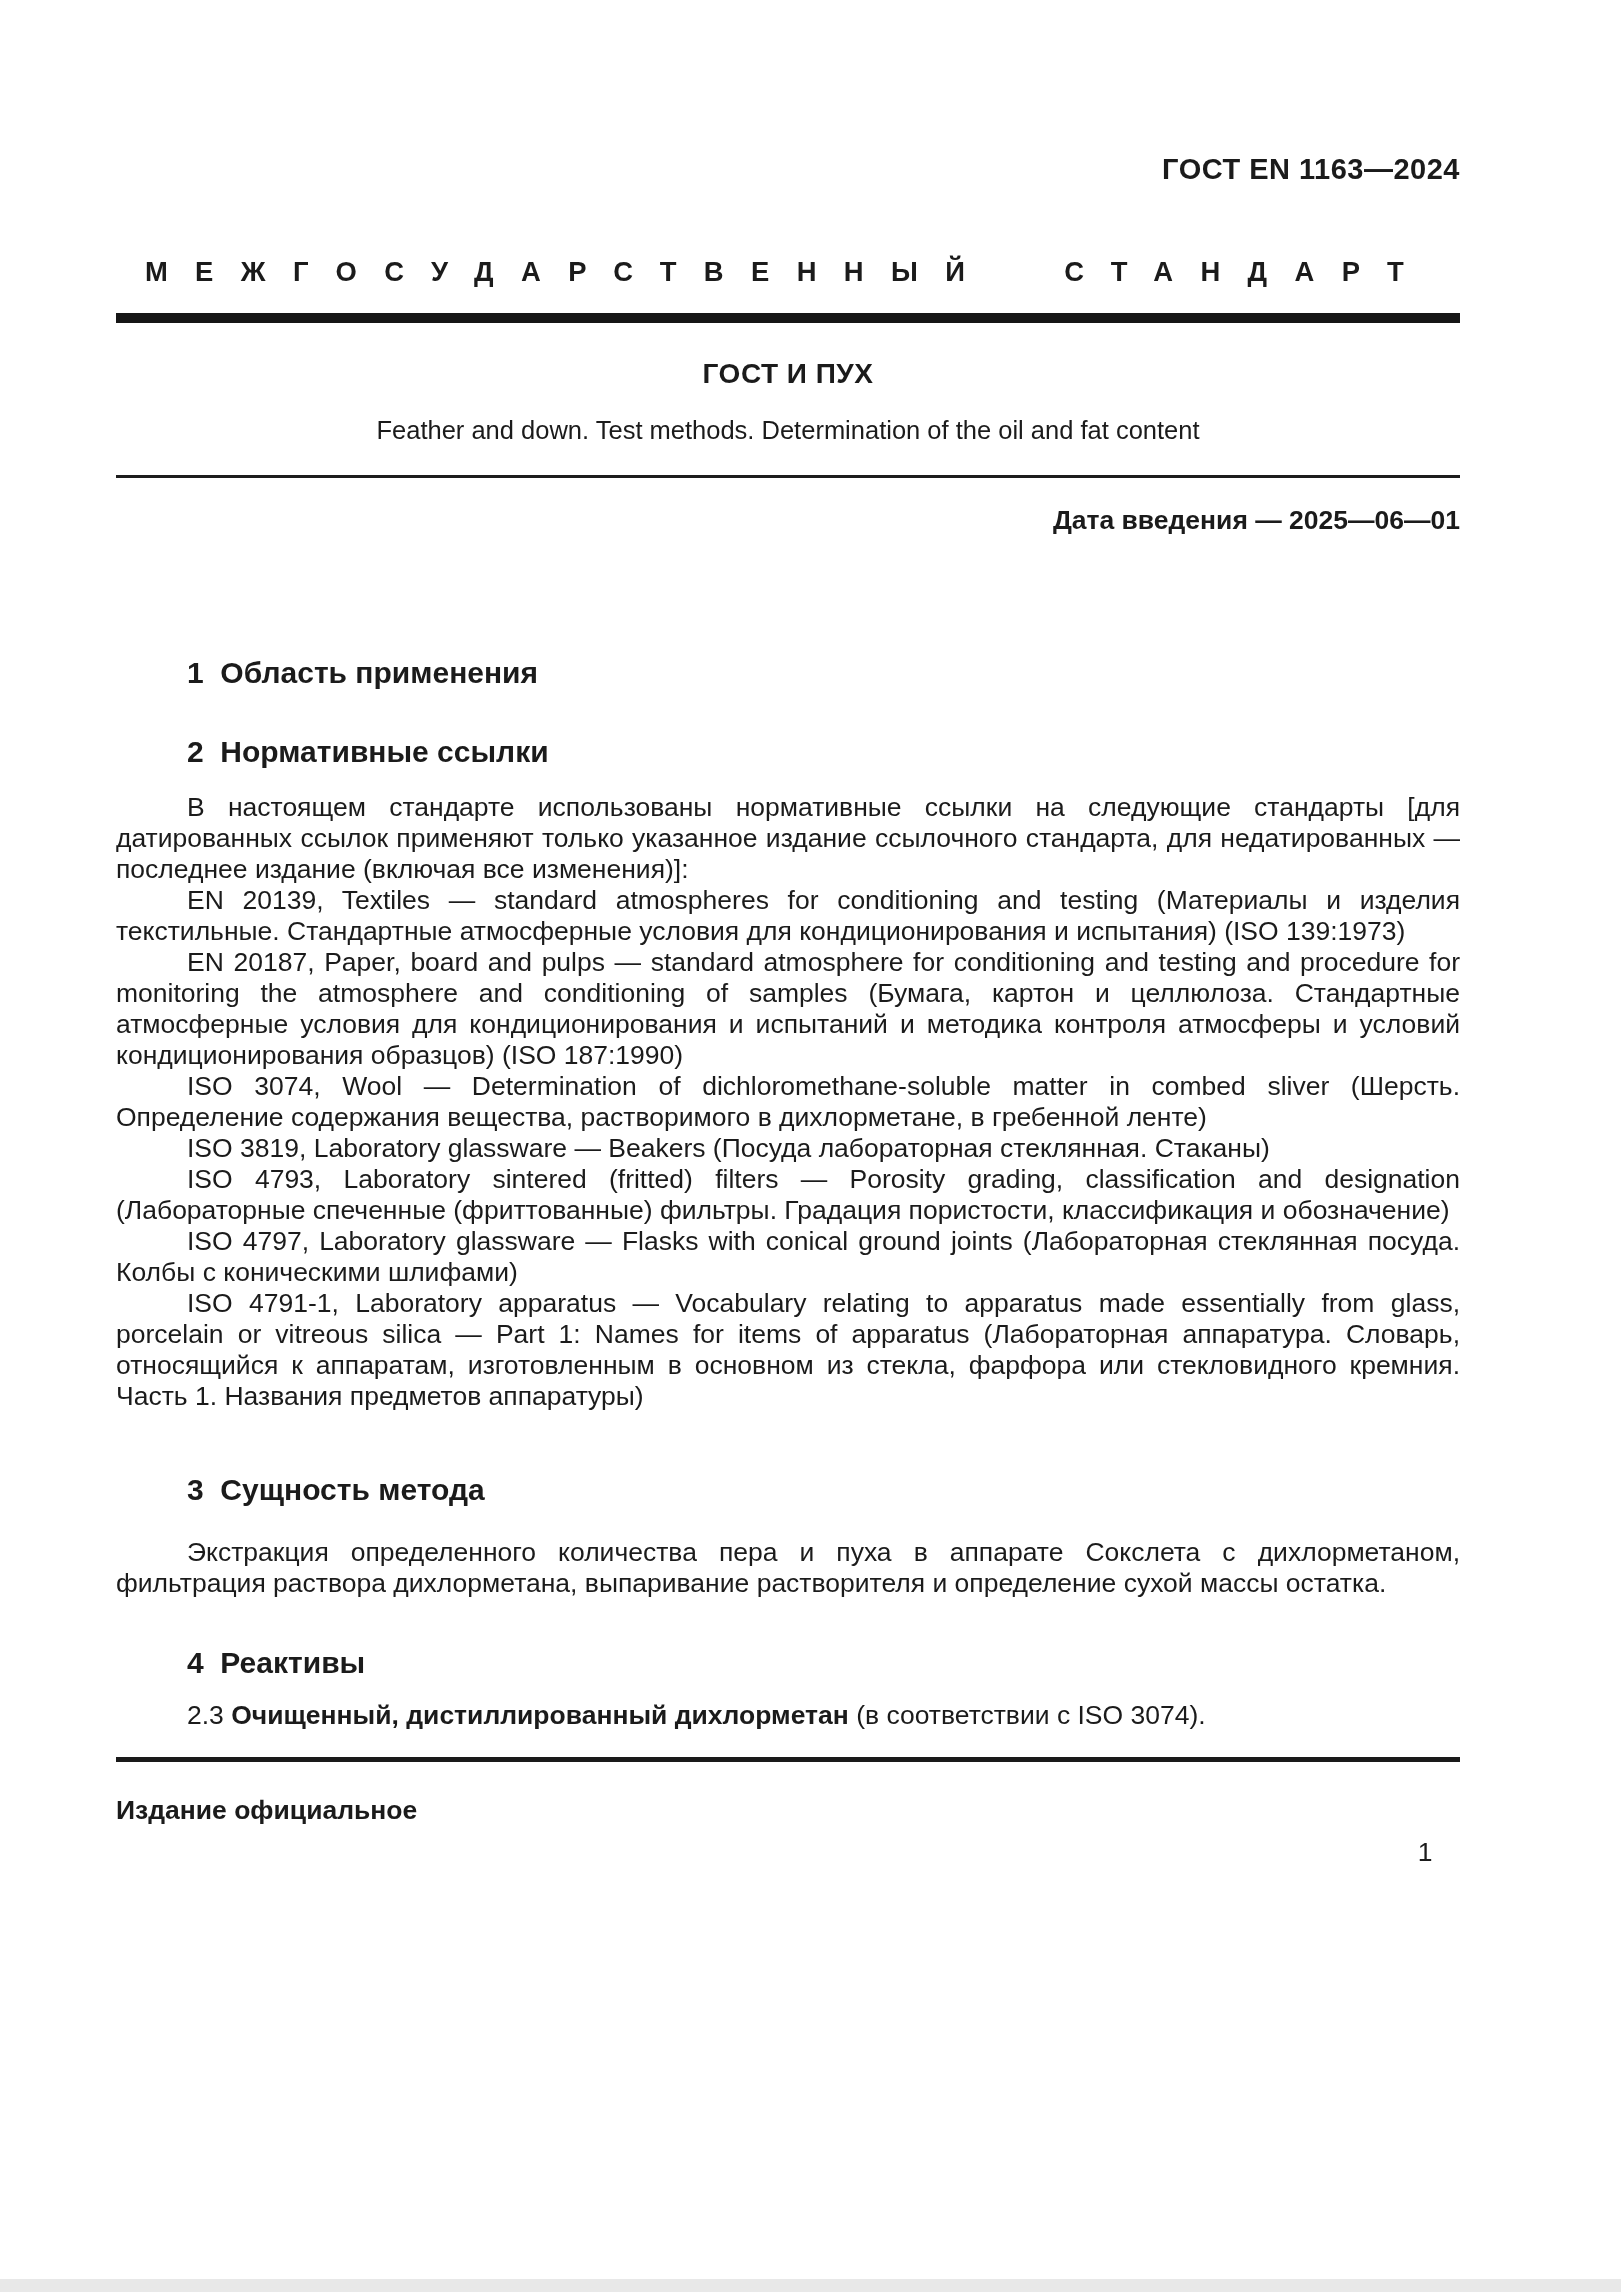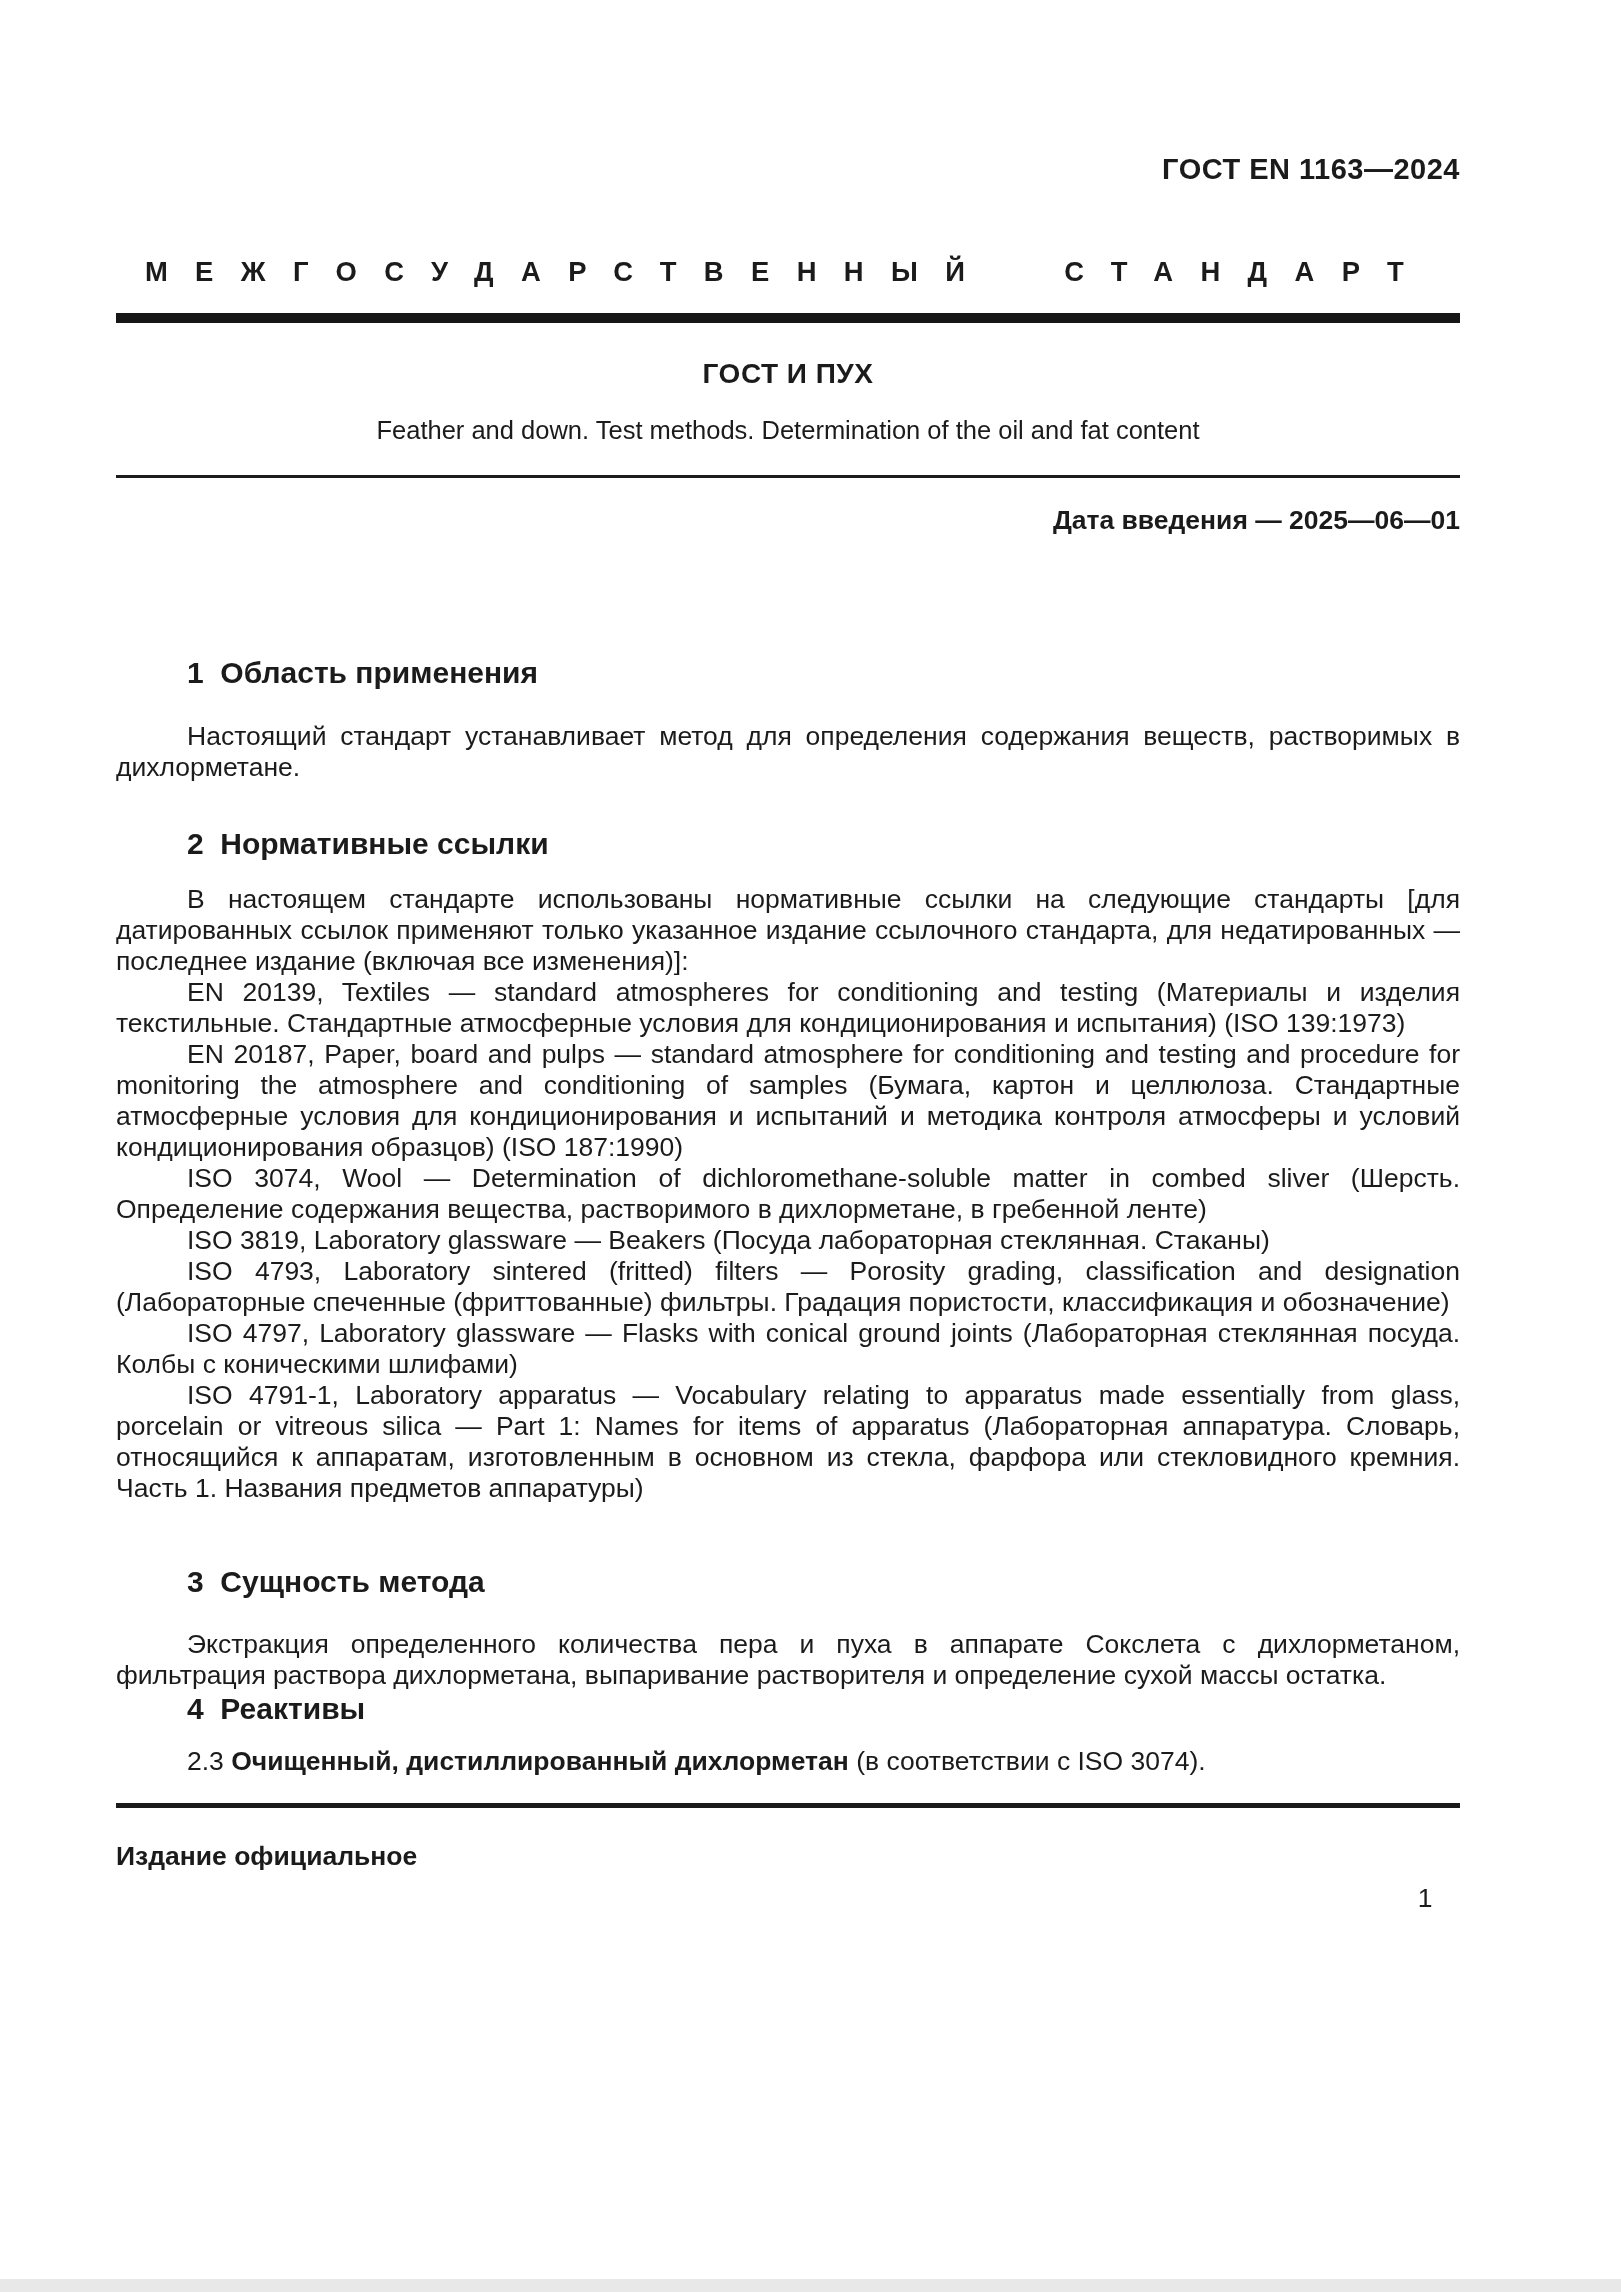--- a/index.html
+++ b/index.html
@@ -80,21 +80,21 @@
   .sec-heading {
     font-size: 30px;
     font-weight: bold;
     line-height: 36px;
     padding-left: 71px;
     white-space: pre-wrap;
   }
   .h1-margin { margin-top: 119px; }
   .h2-margin { margin-top: 43px; }
   .h3-margin { margin-top: 60px; }
-  .h4-margin { }
+  .h4-margin { margin-top: 46px; }
   .body-par {
     font-size: 26.5px;
     line-height: 31px;
     text-align: justify;
     text-indent: 71px;
   }
   .par-gap-lg { margin-top: 30px; }
   .par-gap-md { margin-top: 21.6px; }
   .par-gap-sm { margin-top: 19.6px; }
   .par-gap-3  { margin-top: 29px; }
@@ -131,21 +131,20 @@
 
     <div class="title-ru">ГОСТ И ПУХ</div>
     <div class="title-en">Feather and down. Test methods. Determination of the oil and fat content</div>
     <div class="rule-thin"></div>
 
     <div class="date-block">
       <div>Дата введения — 2025—06—01</div>
     </div>
 
     <div class="sec-heading h1-margin">1  Область применения</div>
-    <p class="body-par par-gap-lg">Настоящий стандарт устанавливает метод для определения содержания веществ, растворимых в дихлорметане.</p>
 
     <div class="sec-heading h2-margin">2  Нормативные ссылки</div>
     <p class="body-par par-gap-md">В настоящем стандарте использованы нормативные ссылки на следующие стандарты [для датированных ссылок применяют только указанное издание ссылочного стандарта, для недатированных — последнее издание (включая все изменения)]:</p>
     <p class="body-par">EN 20139, Textiles — standard atmospheres for conditioning and testing (Материалы и изделия текстильные. Стандартные атмосферные условия для кондиционирования и испытания) (ISO 139:1973)</p>
     <p class="body-par">EN 20187, Paper, board and pulps — standard atmosphere for conditioning and testing and procedure for monitoring the atmosphere and conditioning of samples (Бумага, картон и целлюлоза. Стандартные атмосферные условия для кондиционирования и испытаний и методика контроля атмосферы и условий кондиционирования образцов) (ISO 187:1990)</p>
     <p class="body-par">ISO 3074, Wool — Determination of dichloromethane-soluble matter in combed sliver (Шерсть. Определение содержания вещества, растворимого в дихлорметане, в гребенной ленте)</p>
     <p class="body-par">ISO 3819, Laboratory glassware — Beakers (Посуда лабораторная стеклянная. Стаканы)</p>
     <p class="body-par">ISO 4793, Laboratory sintered (fritted) filters — Porosity grading, classification and designation (Лабораторные спеченные (фриттованные) фильтры. Градация пористости, классификация и обозначение)</p>
     <p class="body-par">ISO 4797, Laboratory glassware — Flasks with conical ground joints (Лабораторная стеклянная посуда. Колбы с коническими шлифами)</p>
     <p class="body-par">ISO 4791-1, Laboratory apparatus — Vocabulary relating to apparatus made essentially from glass, porcelain or vitreous silica — Part 1: Names for items of apparatus (Лабораторная аппаратура. Словарь, относящийся к аппаратам, изготовленным в основном из стекла, фарфора или стекловидного кремния. Часть 1. Названия предметов аппаратуры)</p>

